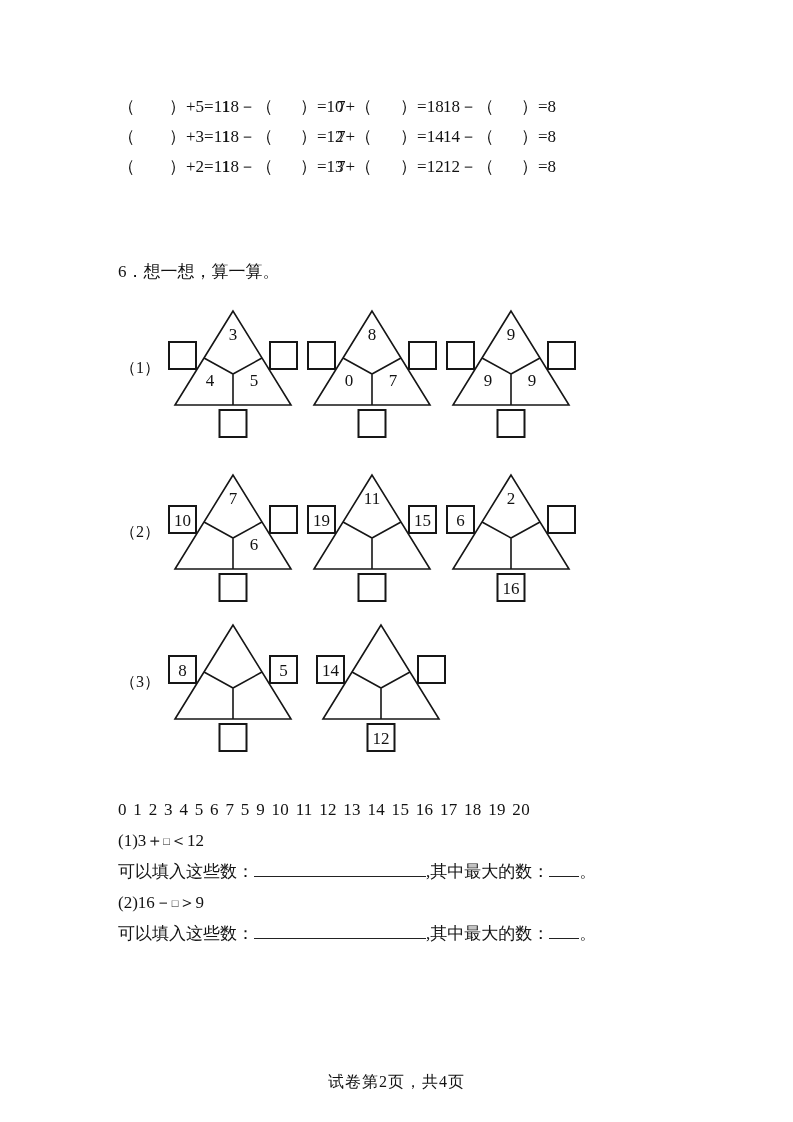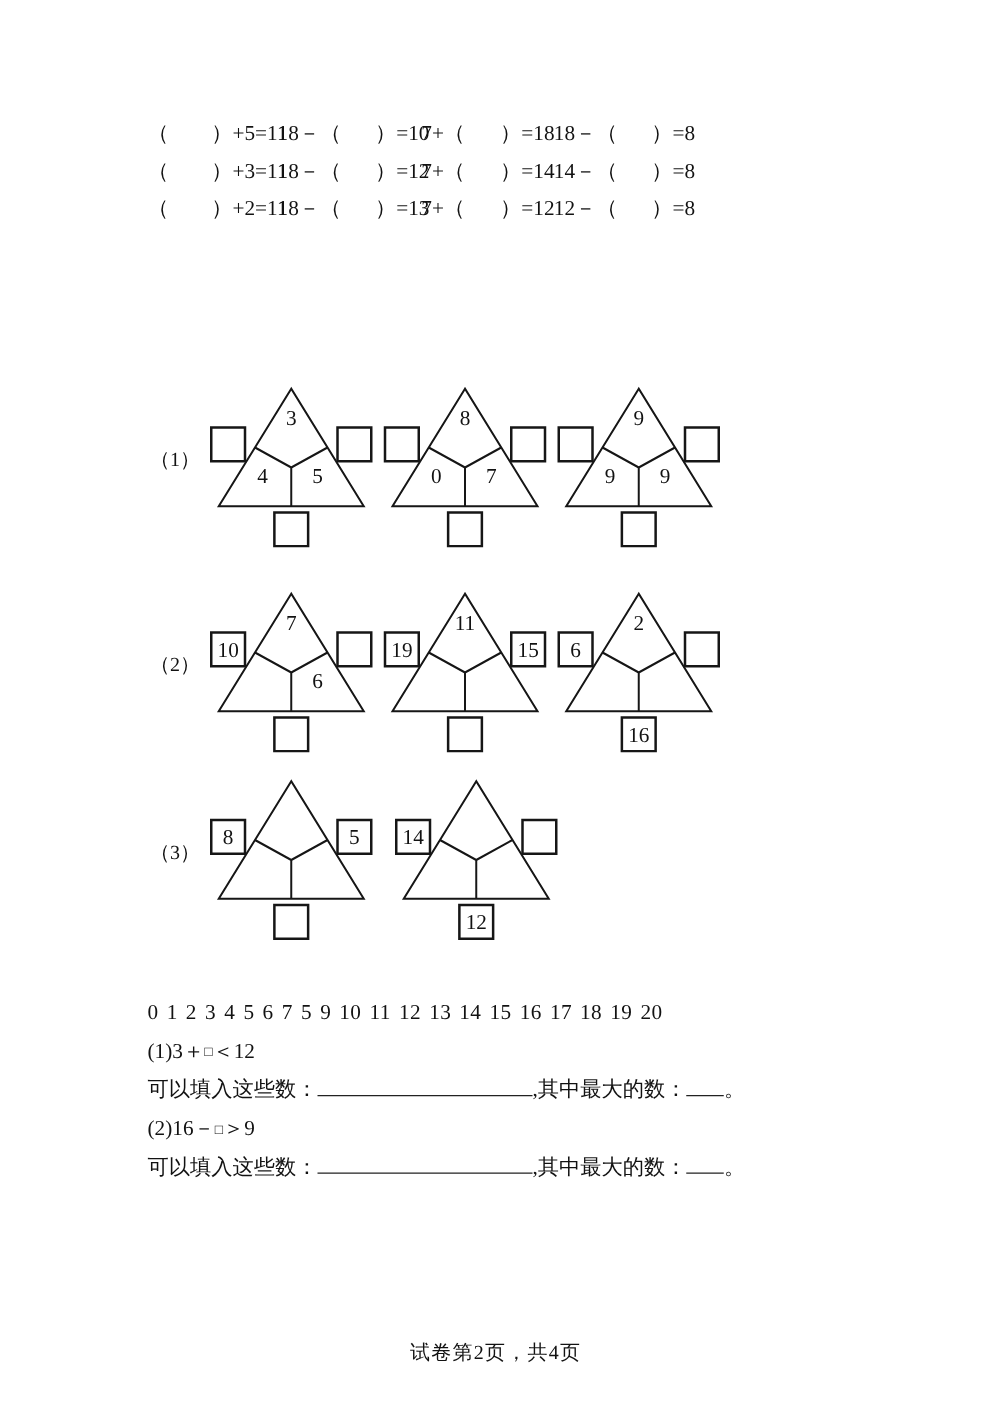--- a/index.html
+++ b/index.html
@@ -56,20 +56,21 @@
         <span class="eq" style="left: 325px;"><span>14－（</span><span class="paren-gap" style="width: 27px;"></span><span>）=8</span></span>
       </div>
       <div class="eq-row">
         <span class="eq" style="left: 0px;"><span>（</span><span class="paren-gap" style="width: 34px;"></span><span>）+2=11</span></span>
         <span class="eq" style="left: 104px;"><span>18－（</span><span class="paren-gap" style="width: 27px;"></span><span>）=13</span></span>
         <span class="eq" style="left: 219px;"><span>7+（</span><span class="paren-gap" style="width: 28px;"></span><span>）=12</span></span>
         <span class="eq" style="left: 325px;"><span>12－（</span><span class="paren-gap" style="width: 27px;"></span><span>）=8</span></span>
       </div>
     </section>
 
+  <div class="q6-title">6．想一想，算一算。</div>
 
   <div id="tri-rows">
       <div class="tri-row tri-row-1">
         <span class="tri-label">（1）</span>
         <div class="units">
           <svg viewBox="0 0 132 132" width="132" height="132">
             <polygon points="66,5 8,99 124,99" class="tri"></polygon>
             <path d="M66,68L37,52M66,68L95,52M66,68L66,99" class="tri"></path>
             <rect x="2" y="36" width="27" height="27" class="box"></rect>
             <rect x="103" y="36" width="27" height="27" class="box"></rect>

